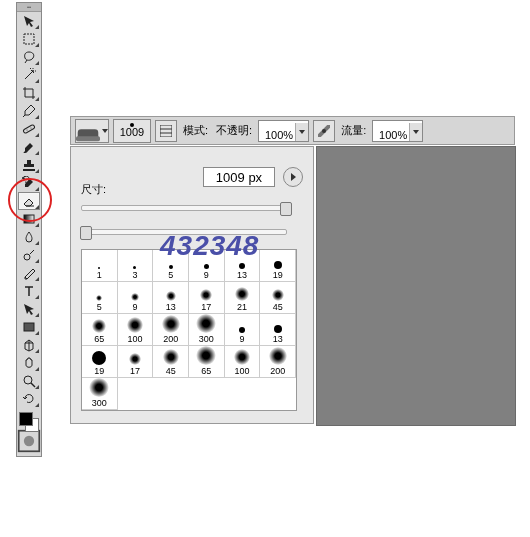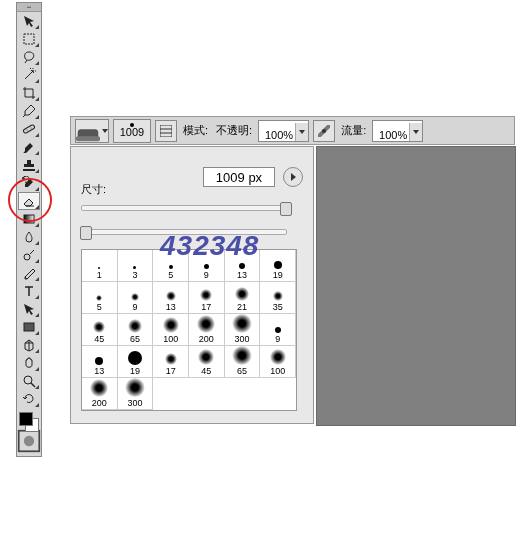--- a/index.html
+++ b/index.html
@@ -700,24 +700,20 @@
       </div>
       <div class="bcell soft">
         <div class="bdot" style="width: 12px; height: 12px;"></div>
         <div class="bnum">17</div>
       </div>
       <div class="bcell soft">
         <div class="bdot" style="width: 14px; height: 14px;"></div>
         <div class="bnum">21</div>
       </div>
       <div class="bcell soft">
-        <div class="bdot" style="width: 10px; height: 10px;"></div>
-        <div class="bnum">35</div>
-      </div>
-      <div class="bcell soft">
         <div class="bdot" style="width: 12px; height: 12px;"></div>
         <div class="bnum">45</div>
       </div>
       <div class="bcell soft">
         <div class="bdot" style="width: 14px; height: 14px;"></div>
         <div class="bnum">65</div>
       </div>
       <div class="bcell soft">
         <div class="bdot" style="width: 16px; height: 16px;"></div>
         <div class="bnum">100</div>

